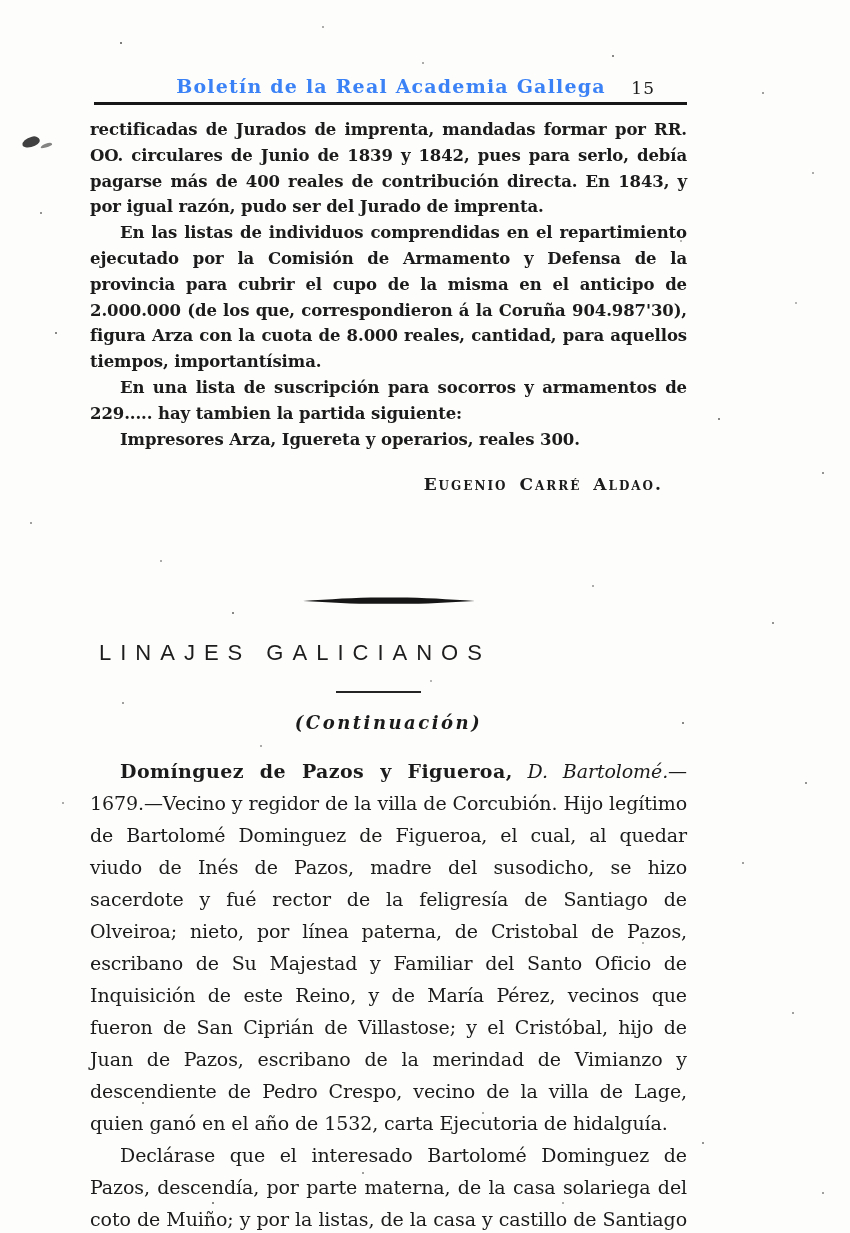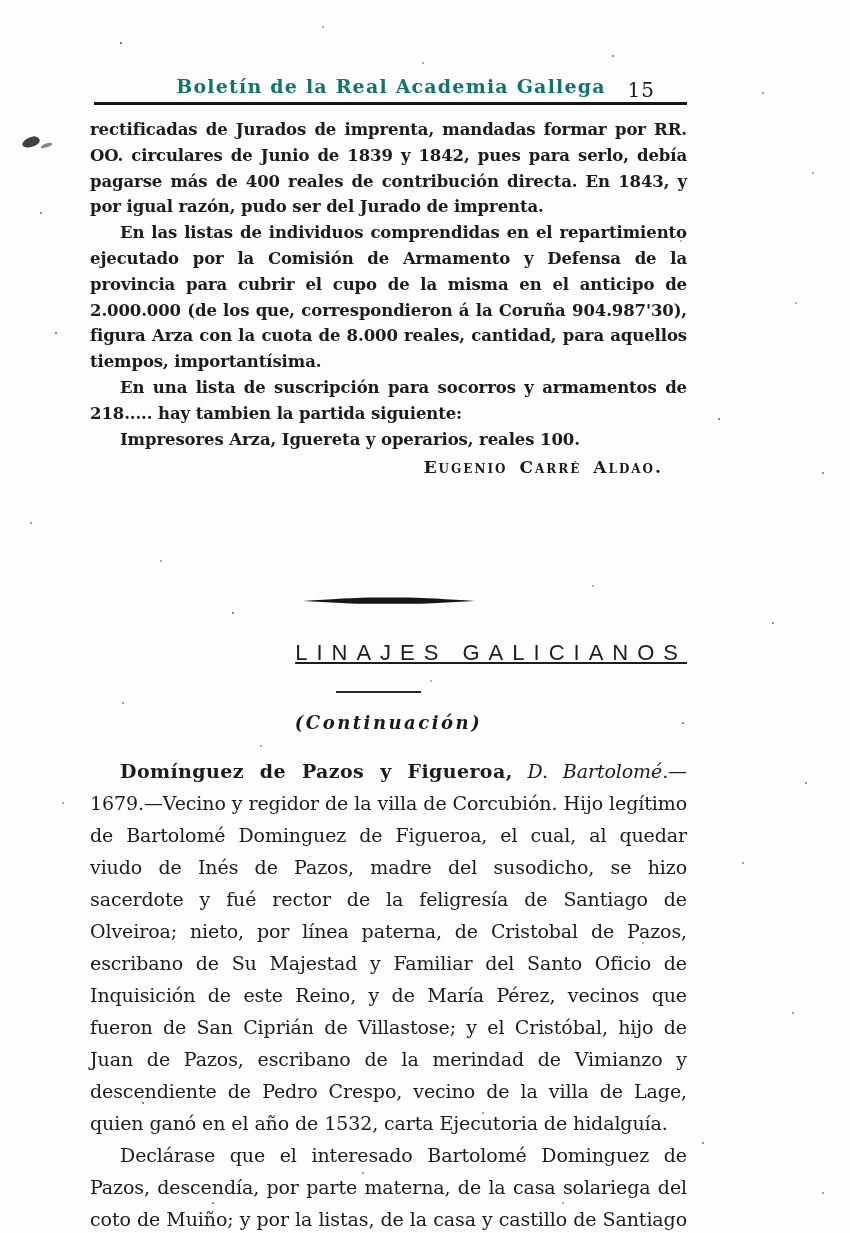--- a/index.html
+++ b/index.html
@@ -49,57 +49,56 @@
     border-radius: 62% 38% 55% 45% / 60% 52% 48% 40%;
     transform: rotate(-14deg);
     opacity: .9;
     box-shadow: 14px 7px 0 -3px rgba(30,30,30,.6);
   }
 
   .page-header { position: absolute; top: 75px; left: 95px; width: 592px; }
   .header-title {
     display: block; text-align: center;
     font-weight: bold; font-size: 19px; letter-spacing: 1.2px;
-    color: #0f766e;
+    color: #3b82f6;
   }
   .header-page-num {
     position: absolute; top: 3px; right: 32px;
-    font-size: 20px; letter-spacing: 1px; font-variant: small-caps;
+    font-size: 17px; letter-spacing: 1px; font-variant: small-caps;
   }
   .header-rule {
     position: absolute; top: 102px; left: 94px;
     width: 593px; height: 3px; background: #171717;
   }
 
   .body-text {
     position: absolute; top: 117px; left: 90px; width: 597px;
     font-size: 16.5px; line-height: 25.8px;
     letter-spacing: -0.1px;
     text-align: justify;
     font-weight: bold;
   }
   .para { text-align: justify; }
   .para.indent { text-indent: 30px; }
   .signature {
-    text-align: right; padding-right: 24px; margin-top: 3px;
+    text-align: right; padding-right: 24px; margin-top: 20px;
     font-variant: small-caps; letter-spacing: 2px; font-size: 17px;
     word-spacing: 4px;
   }
 
   .divider { position: absolute; top: 591px; left: 90px; width: 597px; text-align: center; }
   .divider svg { display: inline-block; }
 
   .section-title {
     position: absolute; top: 640px; left: 90px; width: 597px;
-    text-align: right;
+    text-align: left;
     font-family: "Liberation Sans", sans-serif;
     font-weight: 400; font-size: 22px;
     letter-spacing: 9px; text-indent: 9px;
     color: #1d1d1d;
-    text-decoration: underline;
   }
   .title-rule {
     position: absolute; top: 691px; left: 336px;
     width: 85px; height: 2px; background: #242424;
   }
   .continuation {
     position: absolute; top: 712px; left: 90px; width: 597px;
     text-align: center;
     font-style: italic; font-weight: bold;
     font-size: 18px; letter-spacing: 2.5px;
@@ -125,22 +124,22 @@
 
   <header class="page-header">
     <span class="header-title">Boletín de la Real Academia Gallega</span>
     <span class="header-page-num">15</span>
   </header>
   <div class="header-rule"></div>
 
   <main class="body-text">
     <p class="para">rectificadas de Jurados de imprenta, mandadas formar por RR. OO. circulares de Junio de 1839 y 1842, pues para serlo, debía pagarse más de 400 reales de contribución directa. En 1843, y por igual razón, pudo ser del Jurado de imprenta.</p>
     <p class="para indent">En las listas de individuos comprendidas en el repartimiento ejecutado por la Comisión de Armamento y Defensa de la provincia para cubrir el cupo de la misma en el anticipo de 2.000.000 (de los que, correspondieron á la Coruña 904.987'30), figura Arza con la cuota de 8.000 reales, cantidad, para aquellos tiempos, importantísima.</p>
-    <p class="para indent">En una lista de suscripción para socorros y armamentos de 218..... hay tambien la partida siguiente:</p>
-    <p class="para indent">Impresores Arza, Iguereta y operarios, reales 100.</p>
+    <p class="para indent">En una lista de suscripción para socorros y armamentos de 229..... hay tambien la partida siguiente:</p>
+    <p class="para indent">Impresores Arza, Iguereta y operarios, reales 300.</p>
     <p class="signature">Eugenio Carré Aldao.</p>
   </main>
 
   <div class="divider">
     <svg width="172" height="10" viewBox="0 0 172 10">
       <path d="M0,5 C30,3.2 55,1.2 86,1.6 C117,1.2 142,3.2 172,5 C142,6.8 117,8.2 86,7.8 C55,8.2 30,6.8 0,5 Z" fill="#161616"></path>
     </svg>
   </div>
 
   <h1 class="section-title">LINAJES GALICIANOS</h1>

